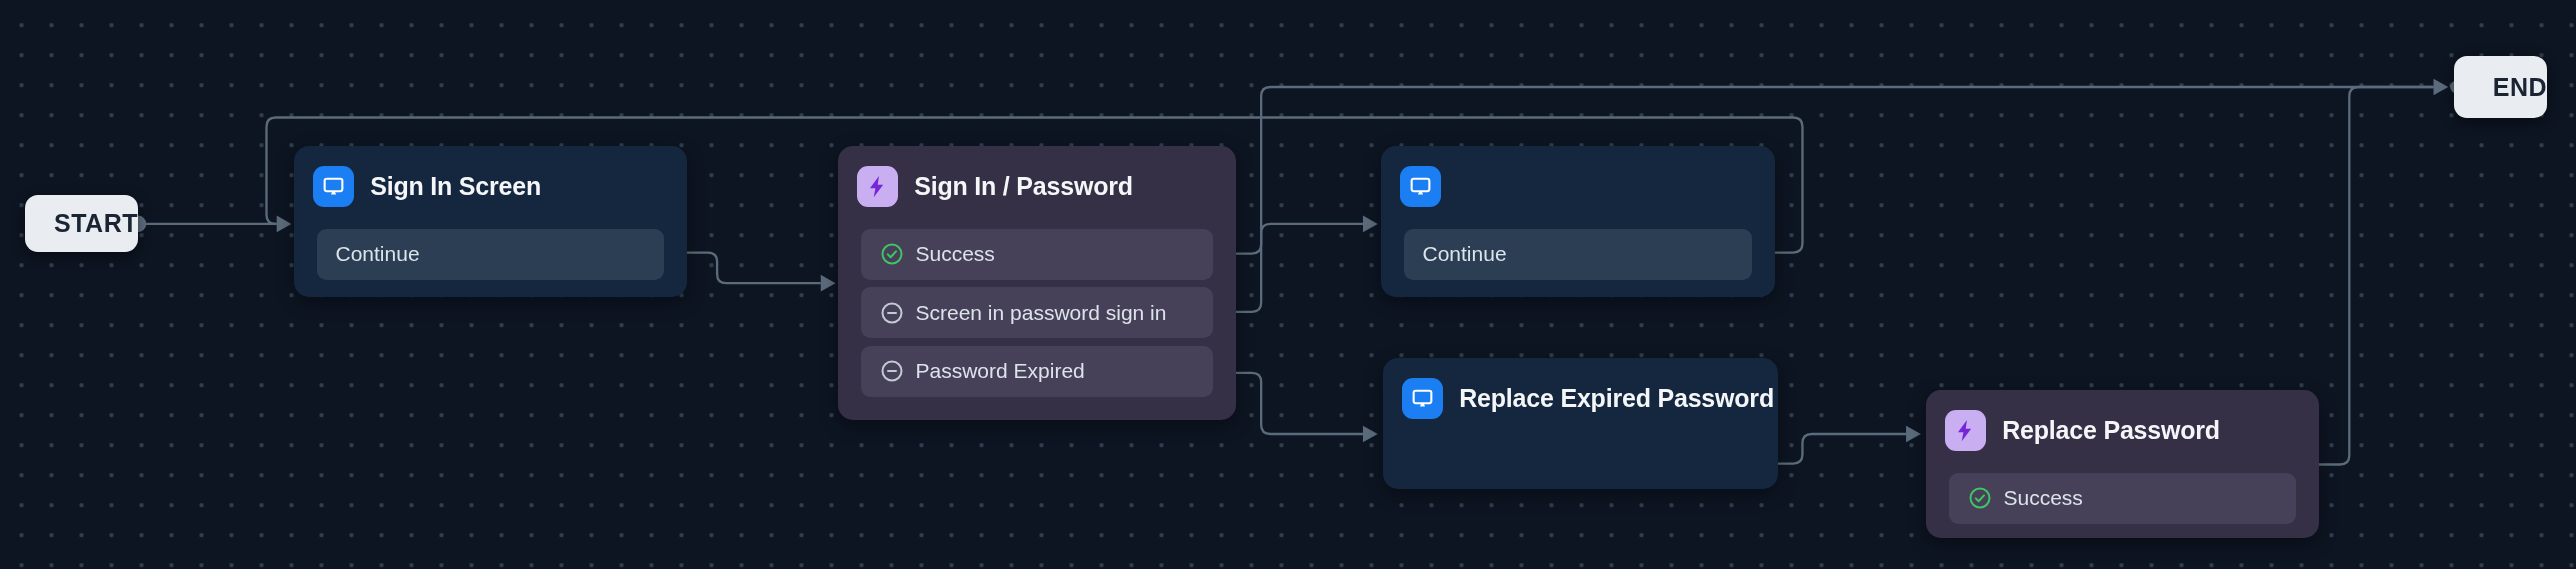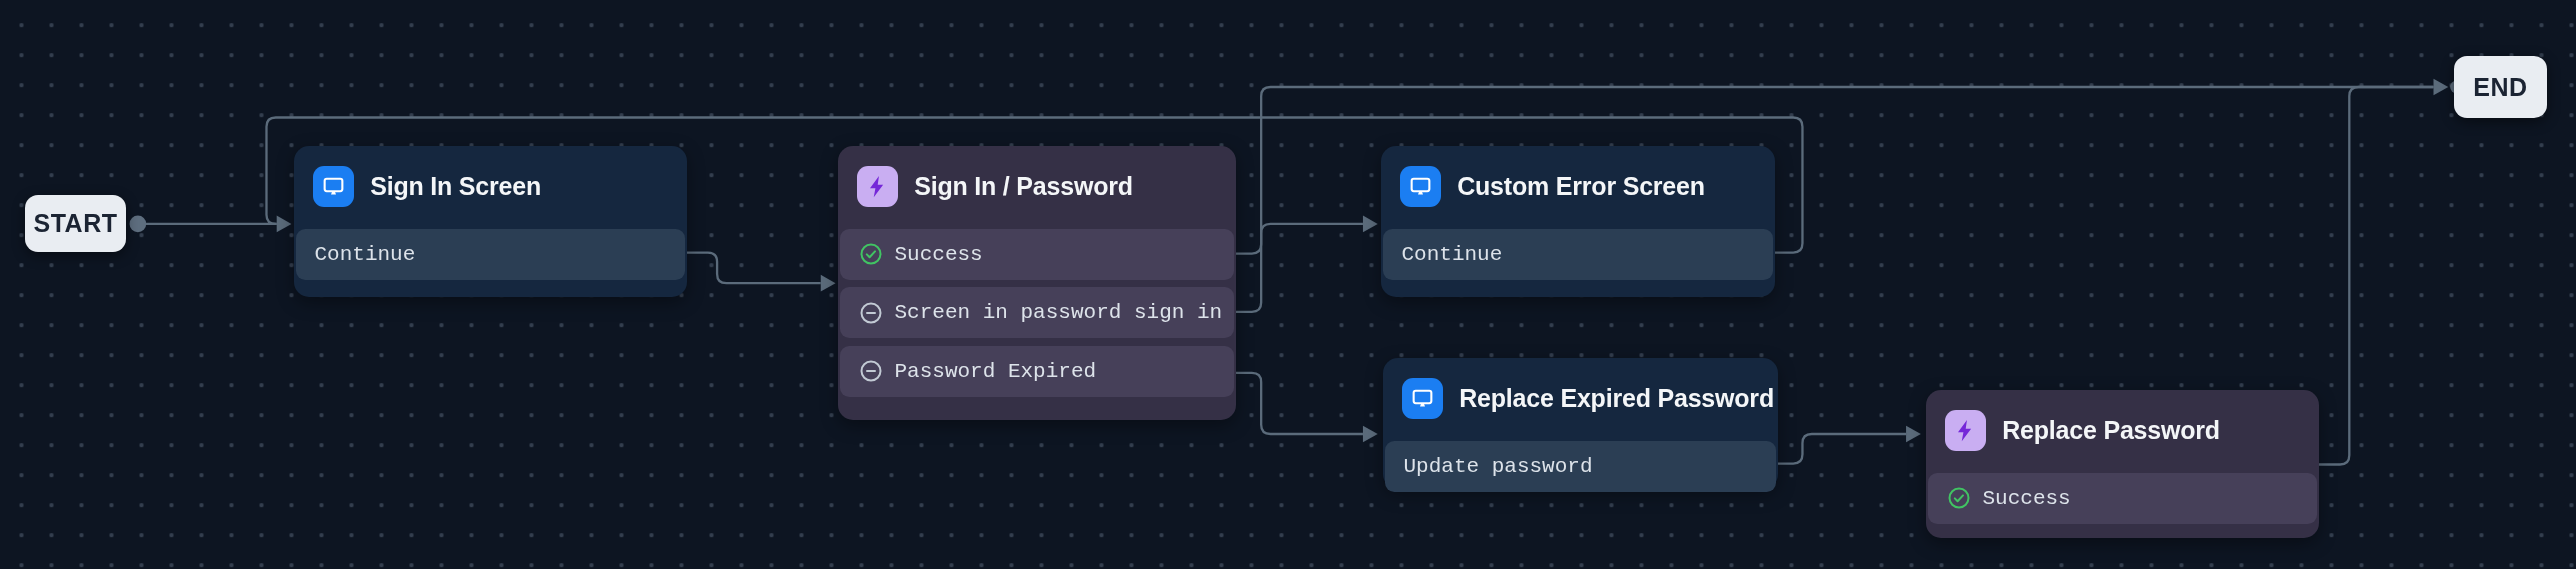--- a/index.html
+++ b/index.html
@@ -12,34 +12,34 @@
     background-image:radial-gradient(circle, var(--c-grid-dot,#333e4e) 1.9px, transparent 2.4px);
     background-size:30px 30px;
     background-position:6.5px 10.2px;
   }
   svg.edge-layer{position:absolute;left:0;top:0;width:2576px;height:570px;}
   svg.edge-layer path{stroke:var(--c-edge,#5b6b7b);stroke-width:2.5;fill:none;}
   svg.edge-layer polygon{fill:var(--c-edge,#5b6b7b);}
   svg.edge-layer circle{fill:var(--c-dot,#5e6e7f);}
 
   .terminal{
-    position:absolute;display:flex;align-items:center;justify-content:center;
+    position:absolute;display:flex;align-items:center;justify-content:flex-end;
     background:var(--c-terminal-bg,#e9edf2);border-radius:13px;
     color:var(--c-terminal-text,#1b2433);font-weight:700;font-size:25px;letter-spacing:0.5px;
     box-shadow:0 3.7px 13px rgba(0,0,0,0.45);
   }
   .card{position:absolute;border-radius:15px;box-shadow:0 5.6px 16.7px rgba(0,0,0,0.35);}
   .card.screen{background:var(--c-screen-node-bg,#15273f);}
   .card.action{background:var(--c-action-node-bg,#353046);}
   .head{display:flex;align-items:center;gap:16.7px;padding:19.4px 18.5px 0 18.5px;height:43px;}
   .nicon{width:41px;height:41px;border-radius:11px;display:flex;align-items:center;justify-content:center;flex:0 0 41px;}
   .nicon.blue{background:var(--c-screen-icon-bg,#1b7ef2);}
   .nicon.purple{background:var(--c-action-icon-bg,#c9aef2);}
   .ntitle{color:var(--c-title-text,#f4f6f8);font-size:25px;font-weight:700;letter-spacing:-0.2px;white-space:nowrap;}
-  .rows{display:flex;flex-direction:column;gap:7.4px;padding:0 2px;margin-top:20.4px;font-family:Liberation Mono, monospace;}
+  .rows{display:flex;flex-direction:column;gap:7.4px;padding:0 23px;margin-top:20.4px;}
   .row{
     height:51px;border-radius:9.3px;display:flex;align-items:center;gap:12px;
     padding:0 18.5px;box-sizing:border-box;
   }
   .screen .row{background:var(--c-screen-row-bg,#2b3e54);}
   .action .row{background:var(--c-action-row-bg,#464059);}
   .rlabel{color:var(--c-row-text,#dde3ea);font-size:21px;white-space:nowrap;}
   .picon{width:24px;height:24px;display:flex;align-items:center;justify-content:center;flex:0 0 24px;}
 </style>
 </head>
@@ -68,21 +68,21 @@
     <circle cx="723" cy="273" r="8"></circle>
     <circle cx="1312" cy="274" r="8"></circle>
     <circle cx="1312" cy="337" r="8"></circle>
     <circle cx="1312" cy="403" r="8"></circle>
     <circle cx="1898" cy="273" r="8"></circle>
     <circle cx="1898" cy="501" r="8"></circle>
     <circle cx="2485" cy="502" r="8"></circle>
     <circle cx="2655" cy="94" r="7"></circle>
   </svg>
 
-  <div class="terminal" style="left:25px;top:195px;width:101px;height:57px;">
+  <div class="terminal" style="left:25px;top:195px;width:113px;height:57px;">
     <span>START</span>
   </div>
 
   <div class="card screen" style="left:294px;top:146px;width:393px;height:151px;">
     <div class="head">
       <span class="nicon blue">
         <svg viewBox="0 0 24 24" width="25" height="25">
             <rect x="3.5" y="4.5" width="17" height="12" rx="2" fill="none" stroke="#ffffff" stroke-width="2"></rect>
             <path d="M9.6 19.6 L14.4 19.6 L13.4 17 L10.6 17 Z" fill="#ffffff"></path>
           </svg>
@@ -137,43 +137,37 @@
   </div>
 
   <div class="card screen" style="left:1381px;top:146px;width:394px;height:151px;">
     <div class="head">
       <span class="nicon blue">
         <svg viewBox="0 0 24 24" width="25" height="25">
             <rect x="3.5" y="4.5" width="17" height="12" rx="2" fill="none" stroke="#ffffff" stroke-width="2"></rect>
             <path d="M9.6 19.6 L14.4 19.6 L13.4 17 L10.6 17 Z" fill="#ffffff"></path>
           </svg>
       </span>
-      <span class="ntitle">Custom Error Screen</span>
     </div>
     <div class="rows">
       <div class="row">
         <span class="rlabel">Continue</span>
       </div>
     </div>
   </div>
 
   <div class="card screen" style="left:1383px;top:358px;width:395px;height:131px;">
     <div class="head">
       <span class="nicon blue">
         <svg viewBox="0 0 24 24" width="25" height="25">
             <rect x="3.5" y="4.5" width="17" height="12" rx="2" fill="none" stroke="#ffffff" stroke-width="2"></rect>
             <path d="M9.6 19.6 L14.4 19.6 L13.4 17 L10.6 17 Z" fill="#ffffff"></path>
           </svg>
       </span>
       <span class="ntitle">Replace Expired Password</span>
-    </div>
-    <div class="rows">
-      <div class="row">
-        <span class="rlabel">Update password</span>
-      </div>
     </div>
   </div>
 
   <div class="card action" style="left:1926px;top:360px;width:393px;height:148px;margin-top:30px;">
     <div class="head">
       <span class="nicon purple">
         <svg viewBox="0 0 24 24" width="25" height="25">
             <path d="M13.4 1.8 L4.8 13.6 H10 L8.4 22.2 L17.4 10.2 H12.2 L13.4 1.8 Z" fill="#7527d8"></path>
           </svg>
       </span>

